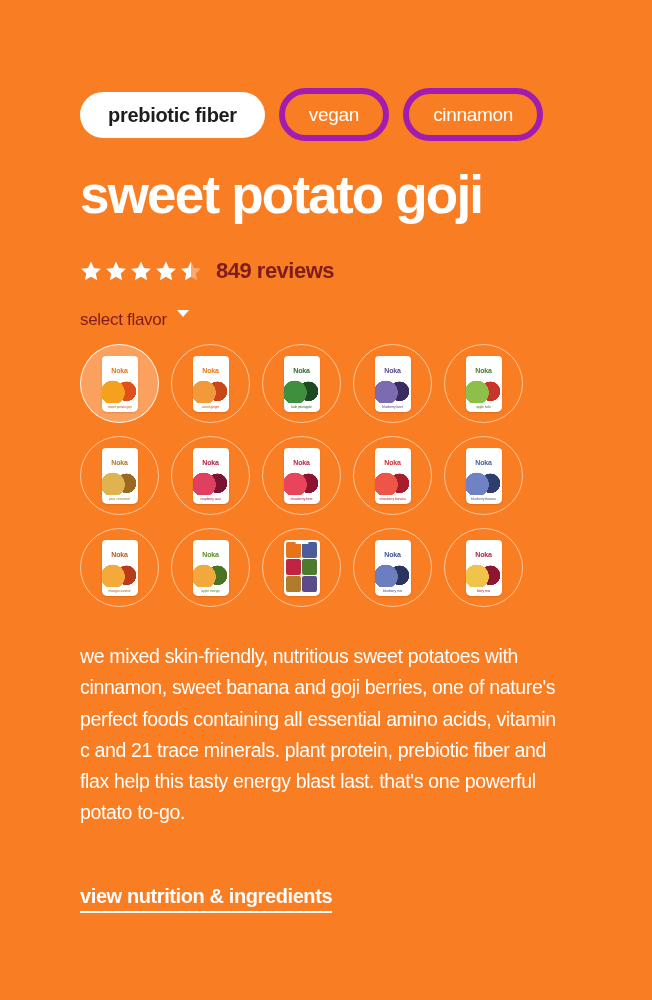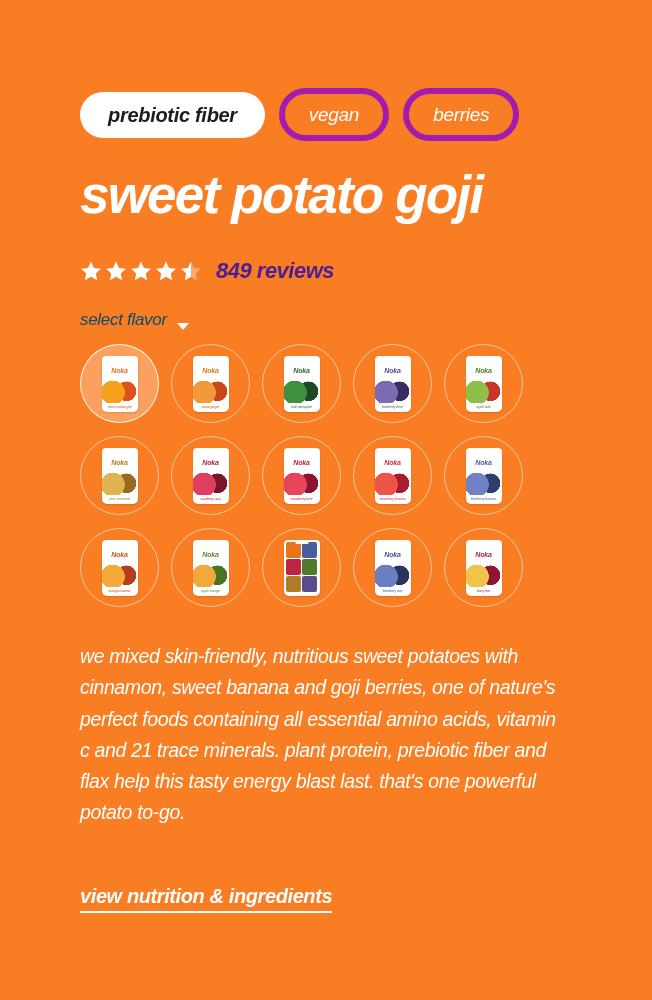--- a/index.html
+++ b/index.html
@@ -11,21 +11,20 @@
     background: #F97D22;
     font-family: "Liberation Sans", sans-serif;
     overflow: hidden;
   }
   .page {
     position: relative;
     width: 652px;
     height: 1000px;
     background: #F97D22;
     padding: 0 80px;
-    font-style: italic;
   }
 
   
   .tags {
     display: flex;
     gap: 14px;
     padding-top: 88px;
     align-items: center;
   }
   .pill {
@@ -71,33 +70,33 @@
   .stars {
     display: flex;
     gap: 3px;
     font-size: 23px;
     color: #ffffff;
     line-height: 1;
   }
   .star { position: relative; width: 22px; height: 22px; display:inline-block; }
   .star svg { display:block; }
   .reviews {
-    color: #4c1d95;
+    color: #7f1d1d;
     font-size: 22px;
     font-weight: 600;
     letter-spacing: -0.5px;
   }
 
   
   .select-flavor {
     margin-top: 26px;
     display: flex;
-    align-items: flex-end;
+    align-items: flex-start;
     gap: 10px;
-    color: #0c4a6e;
+    color: #7f1d1d;
     font-size: 17px;
     font-weight: 500;
     letter-spacing: -0.3px;
     cursor: pointer;
   }
   .caret {
     width: 0; height: 0;
     border-left: 6px solid transparent;
     border-right: 6px solid transparent;
     border-top: 7px solid #ffffff;
@@ -215,21 +214,21 @@
 </style>
 </head>
 <body>
 
 <div class="page">
 
   
   <div class="tags">
     <div class="pill filled">prebiotic fiber</div>
     <div class="pill outline">vegan</div>
-    <div class="pill outline">berries</div>
+    <div class="pill outline">cinnamon</div>
   </div>
 
   
   <h1 class="title">sweet potato goji</h1>
 
   
   <div class="rating-row">
     <div class="stars">
       <span class="star">
         <svg width="22" height="22" viewBox="0 0 24 24">

